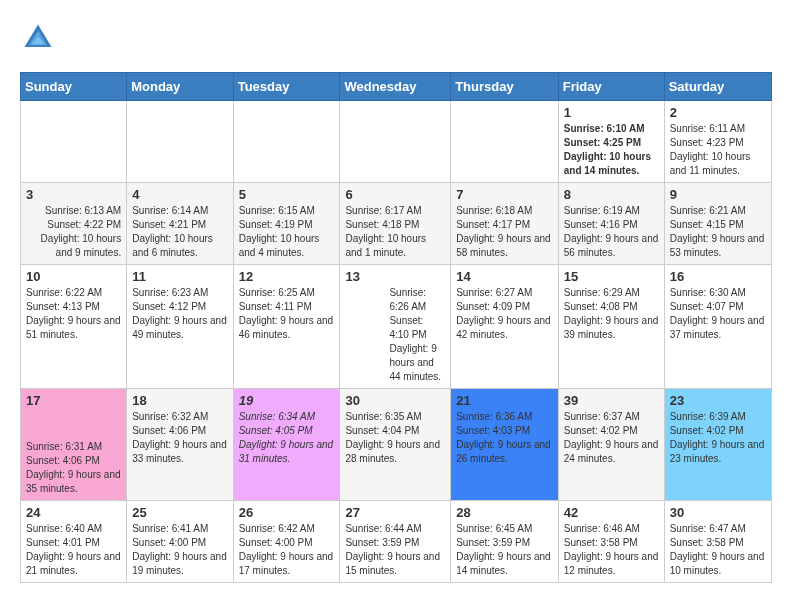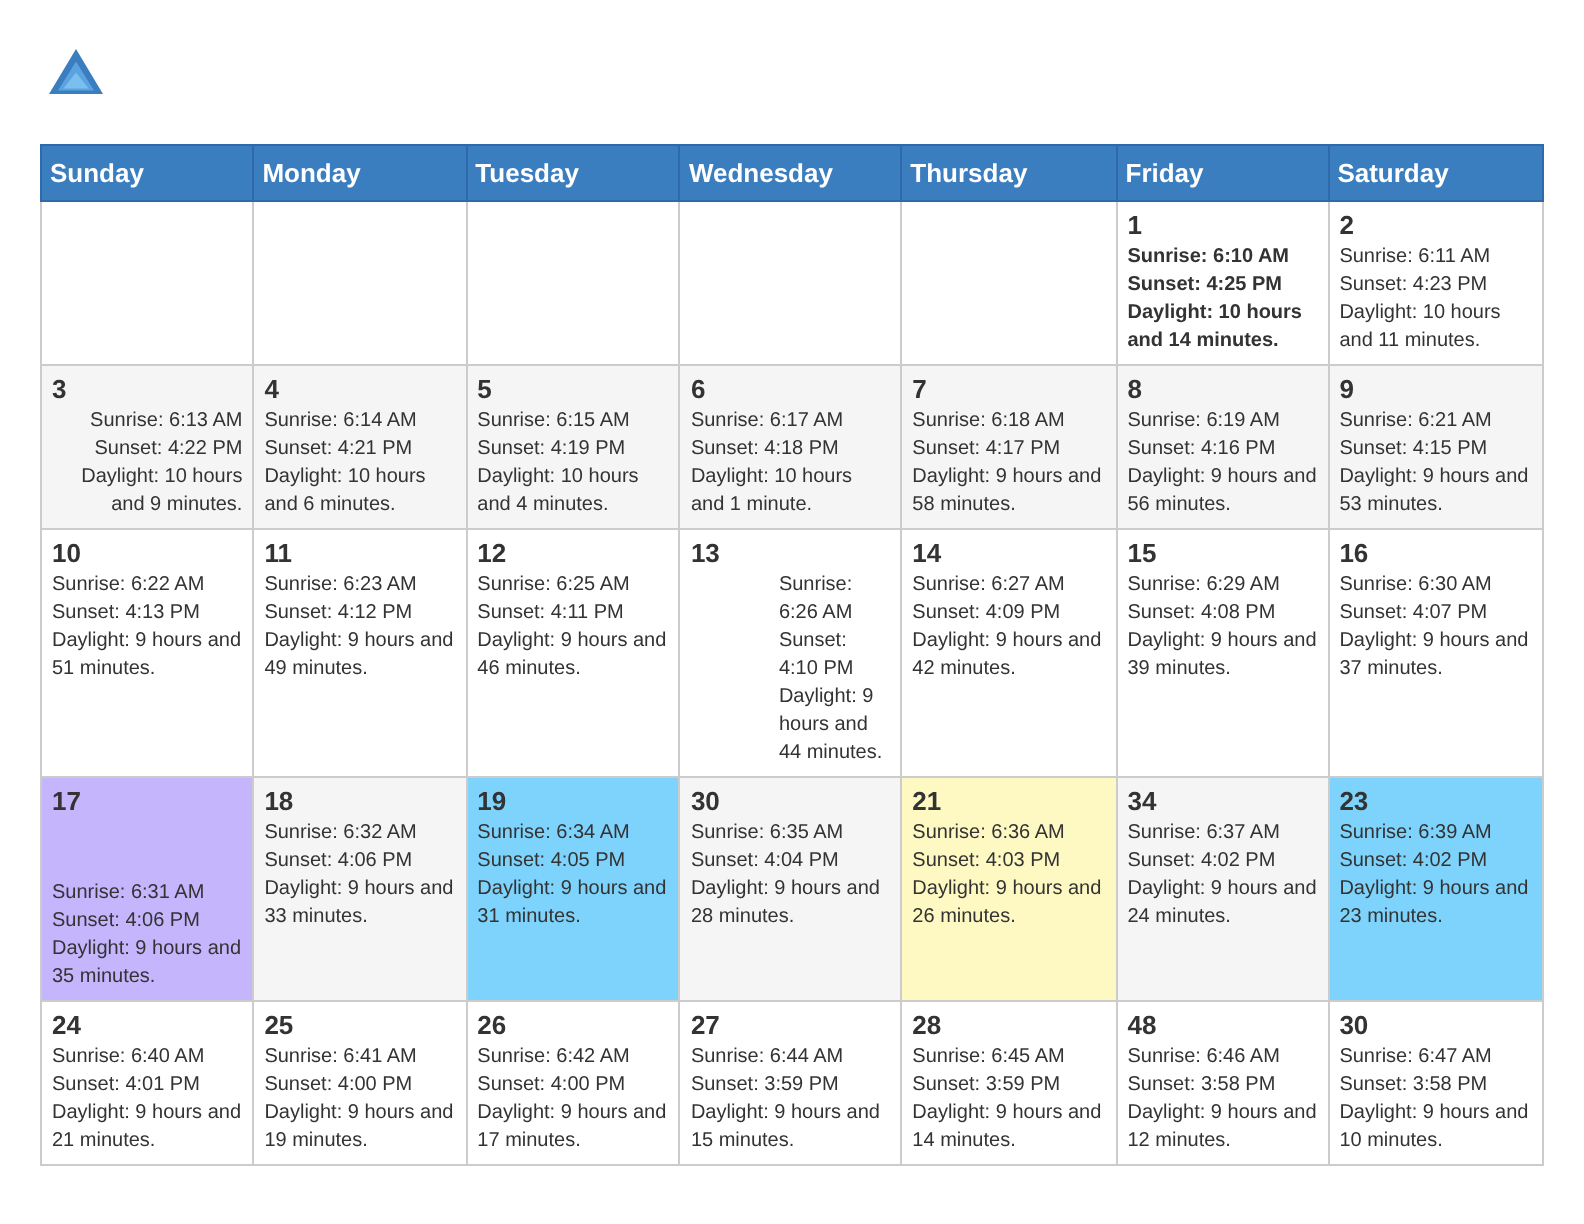--- a/index.html
+++ b/index.html
@@ -221,52 +221,52 @@
 Daylight: 9 hours and 39 minutes.</div>
         </td>
         <td>
           <span class="day-number">16</span>
           <div class="day-info" style="white-space: pre-line;">Sunrise: 6:30 AM
 Sunset: 4:07 PM
 Daylight: 9 hours and 37 minutes.</div>
         </td>
       </tr>
       <tr>
-        <td style="background: #c4b5fd;">
+        <td style="background: #f9a8d4;">
           <span class="day-number">17</span>
           <div class="day-info" style="white-space: pre-line; margin-top: 32px;">Sunrise: 6:31 AM
 Sunset: 4:06 PM
 Daylight: 9 hours and 35 minutes.</div>
         </td>
         <td style="background: rgb(245, 245, 245);">
           <span class="day-number">18</span>
           <div class="day-info" style="white-space: pre-line;">Sunrise: 6:32 AM
 Sunset: 4:06 PM
 Daylight: 9 hours and 33 minutes.</div>
         </td>
-        <td style="background: #7dd3fc;">
+        <td style="background: #f0abfc; font-style: italic;">
           <span class="day-number">19</span>
           <div class="day-info" style="white-space: pre-line;">Sunrise: 6:34 AM
 Sunset: 4:05 PM
 Daylight: 9 hours and 31 minutes.</div>
         </td>
         <td style="background: rgb(245, 245, 245);">
           <span class="day-number">30</span>
           <div class="day-info" style="white-space: pre-line;">Sunrise: 6:35 AM
 Sunset: 4:04 PM
 Daylight: 9 hours and 28 minutes.</div>
         </td>
-        <td style="background: #fef9c3;">
+        <td style="background: #3b82f6;">
           <span class="day-number">21</span>
           <div class="day-info" style="white-space: pre-line;">Sunrise: 6:36 AM
 Sunset: 4:03 PM
 Daylight: 9 hours and 26 minutes.</div>
         </td>
         <td style="background: rgb(245, 245, 245);">
-          <span class="day-number">34</span>
+          <span class="day-number">39</span>
           <div class="day-info" style="white-space: pre-line;">Sunrise: 6:37 AM
 Sunset: 4:02 PM
 Daylight: 9 hours and 24 minutes.</div>
         </td>
         <td style="background: #7dd3fc;">
           <span class="day-number">23</span>
           <div class="day-info" style="white-space: pre-line;">Sunrise: 6:39 AM
 Sunset: 4:02 PM
 Daylight: 9 hours and 23 minutes.</div>
         </td>
@@ -296,21 +296,21 @@
 Sunset: 3:59 PM
 Daylight: 9 hours and 15 minutes.</div>
         </td>
         <td>
           <span class="day-number">28</span>
           <div class="day-info" style="white-space: pre-line;">Sunrise: 6:45 AM
 Sunset: 3:59 PM
 Daylight: 9 hours and 14 minutes.</div>
         </td>
         <td>
-          <span class="day-number">48</span>
+          <span class="day-number">42</span>
           <div class="day-info" style="white-space: pre-line;">Sunrise: 6:46 AM
 Sunset: 3:58 PM
 Daylight: 9 hours and 12 minutes.</div>
         </td>
         <td>
           <span class="day-number">30</span>
           <div class="day-info" style="white-space: pre-line;">Sunrise: 6:47 AM
 Sunset: 3:58 PM
 Daylight: 9 hours and 10 minutes.</div>
         </td>

